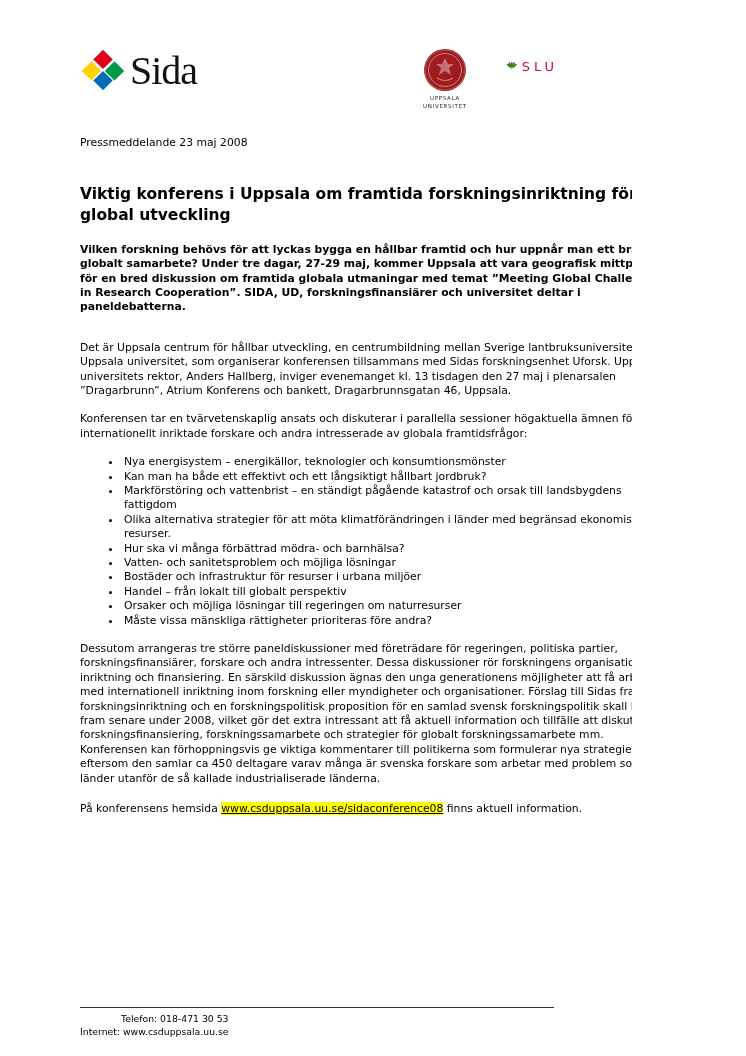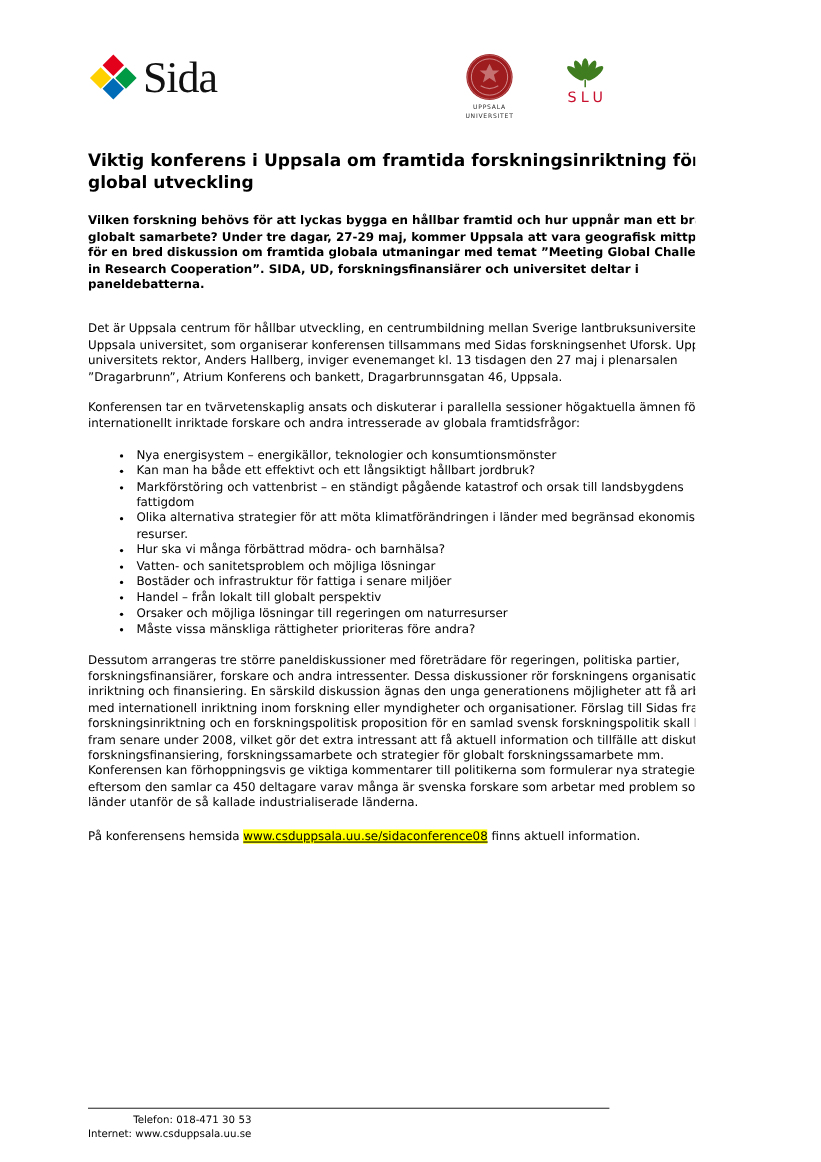--- a/index.html
+++ b/index.html
@@ -36,21 +36,21 @@
   .uu-logo { display: flex; flex-direction: column; align-items: center; width: 66px; }
   .uu-caption {
     margin-top: 3px;
     font-size: 5.5px;
     letter-spacing: 0.7px;
     color: #2b2b2b;
     line-height: 1.4;
     text-align: center;
     display: flex; flex-direction: column;
   }
-  .slu-logo { display: flex; flex-direction: column; align-items: center; width: 52px; margin-top: 2px; }
+  .slu-logo { display: flex; flex-direction: row; align-items: center; width: 52px; margin-top: 2px; }
   .slu-word {
     margin-top: 2px;
     padding-left: 4px;
     color: #C8102E;
     font-size: 13px;
     letter-spacing: 4px;
     line-height: 1;
   }
 
   
@@ -140,37 +140,38 @@
             <ellipse cx="20" cy="13.5" rx="3.8" ry="11" transform="rotate(50 20 27)"></ellipse>
             <rect x="19.2" y="25" width="1.6" height="8"></rect>
           </g>
         </svg>
         <span class="slu-word">SLU</span>
       </div>
     </div>
   </header>
 
   <main class="content">
+    <p class="dateline">Pressmeddelande 23 maj 2008</p>
 
     <h1 class="title">Viktig konferens i Uppsala om framtida forskningsinriktning för global utveckling</h1>
 
     <p class="lead">Vilken forskning behövs för att lyckas bygga en hållbar framtid och hur uppnår man ett bra globalt samarbete? Under tre dagar, 27-29 maj, kommer Uppsala att vara geografisk mittpunkt för en bred diskussion om framtida globala utmaningar med temat ”Meeting Global Challenges in Research Cooperation”. SIDA, UD, forskningsfinansiärer och universitet deltar i paneldebatterna.</p>
 
     <p class="body-para">Det är Uppsala centrum för hållbar utveckling, en centrumbildning mellan Sverige lantbruksuniversitet och Uppsala universitet, som organiserar konferensen tillsammans med Sidas forskningsenhet Uforsk. Uppsala universitets rektor, Anders Hallberg, inviger evenemanget kl. 13 tisdagen den 27 maj i plenarsalen ”Dragarbrunn”, Atrium Konferens och bankett, Dragarbrunnsgatan 46, Uppsala.</p>
 
     <p class="body-para">Konferensen tar en tvärvetenskaplig ansats och diskuterar i parallella sessioner högaktuella ämnen för alla internationellt inriktade forskare och andra intresserade av globala framtidsfrågor:</p>
 
     <ul class="topics">
       <li>Nya energisystem – energikällor, teknologier och konsumtionsmönster</li>
       <li>Kan man ha både ett effektivt och ett långsiktigt hållbart jordbruk?</li>
       <li>Markförstöring och vattenbrist – en ständigt pågående katastrof och orsak till landsbygdens fattigdom</li>
       <li>Olika alternativa strategier för att möta klimatförändringen i länder med begränsad ekonomiska resurser.</li>
       <li>Hur ska vi många förbättrad mödra- och barnhälsa?</li>
       <li>Vatten- och sanitetsproblem och möjliga lösningar</li>
-      <li>Bostäder och infrastruktur för fattiga i senare miljöer</li>
+      <li>Bostäder och infrastruktur för resurser i urbana miljöer</li>
       <li>Handel – från lokalt till globalt perspektiv</li>
       <li>Orsaker och möjliga lösningar till regeringen om naturresurser</li>
       <li>Måste vissa mänskliga rättigheter prioriteras före andra?</li>
     </ul>
 
     <p class="body-para">Dessutom arrangeras tre större paneldiskussioner med företrädare för regeringen, politiska partier, forskningsfinansiärer, forskare och andra intressenter. Dessa diskussioner rör forskningens organisation, inriktning och finansiering. En särskild diskussion ägnas den unga generationens möjligheter att få arbete med internationell inriktning inom forskning eller myndigheter och organisationer. Förslag till Sidas framtida forskningsinriktning och en forskningspolitisk proposition för en samlad svensk forskningspolitik skall läggas fram senare under 2008, vilket gör det extra intressant att få aktuell information och tillfälle att diskutera forskningsfinansiering, forskningssamarbete och strategier för globalt forskningssamarbete mm. Konferensen kan förhoppningsvis ge viktiga kommentarer till politikerna som formulerar nya strategier, eftersom den samlar ca 450 deltagare varav många är svenska forskare som arbetar med problem som rör länder utanför de så kallade industrialiserade länderna.</p>
 
     <p class="body-para web-line"><span>På konferensens hemsida </span><a class="hl">www.csduppsala.uu.se/sidaconference08</a><span> finns aktuell information.</span></p>
 
   </main>

